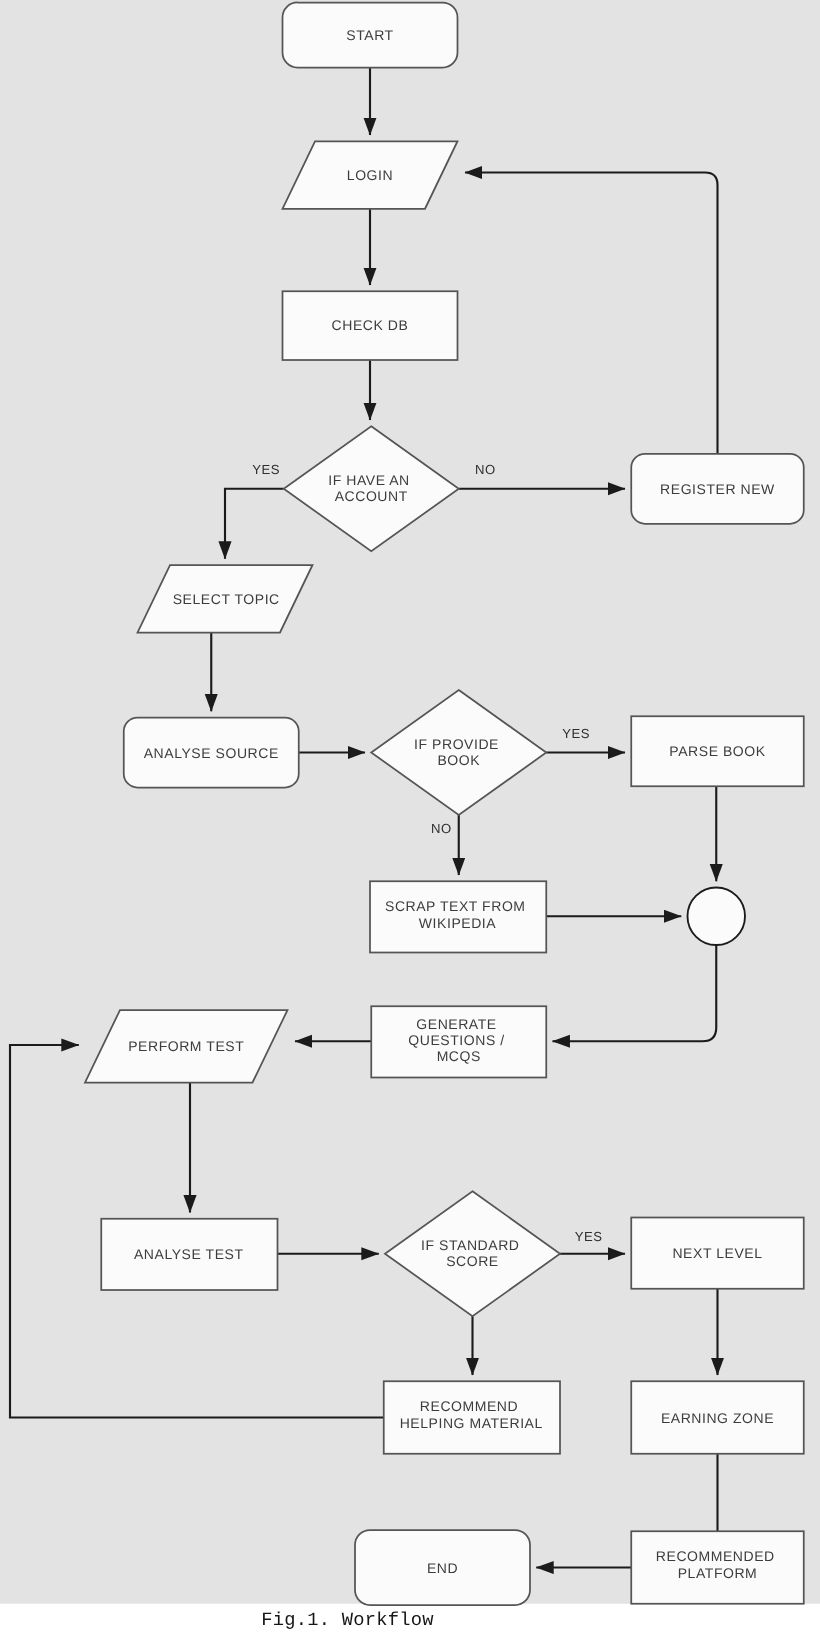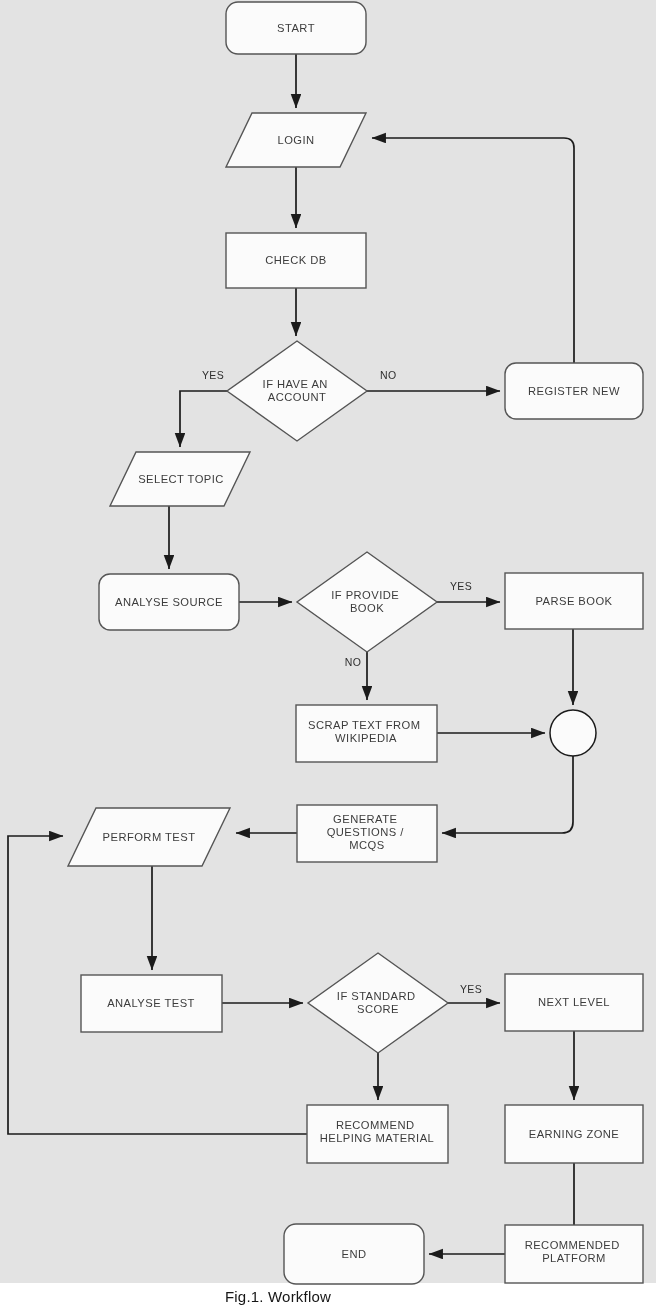--- a/index.html
+++ b/index.html
@@ -22,21 +22,21 @@
     top: 0;
     width: 656px;
     height: 1316px;
   }
   #caption {
     position: absolute;
     left: 0;
     top: 1288px;
     width: 556px;
     text-align: center;
-    font-family: Liberation Sans, sans-serif;
+    font-family: Liberation Mono, monospace;
     font-size: 15px;
     color: #161616;
     letter-spacing: 0.2px;
   }
   svg text {
     font-family: "Liberation Sans", sans-serif;
     fill: #3c3c3c;
   }
   .node-label {
     font-size: 11.2px;

